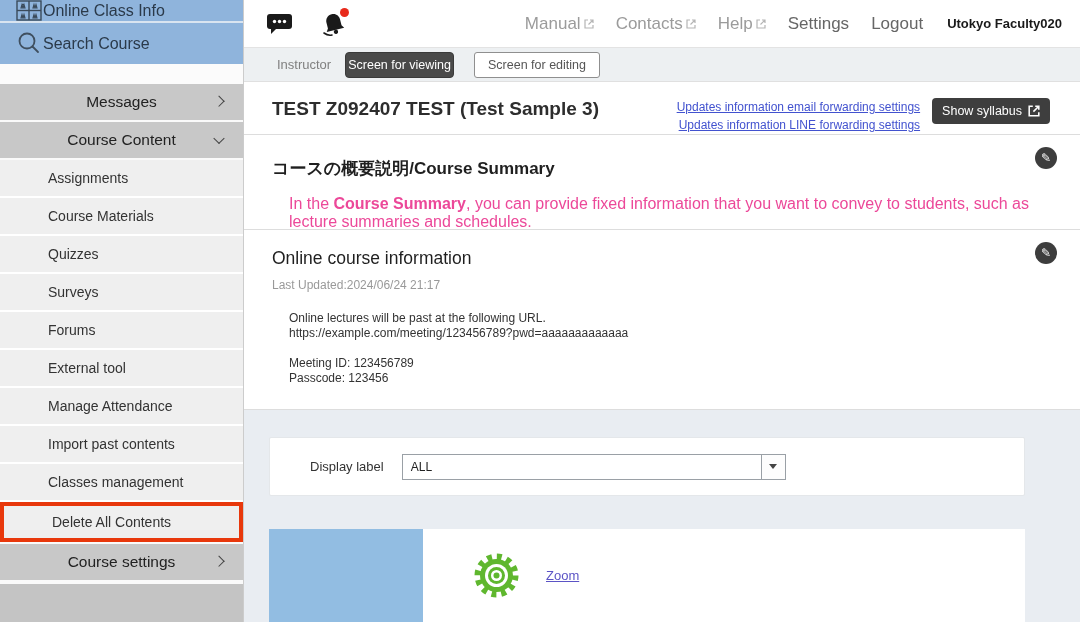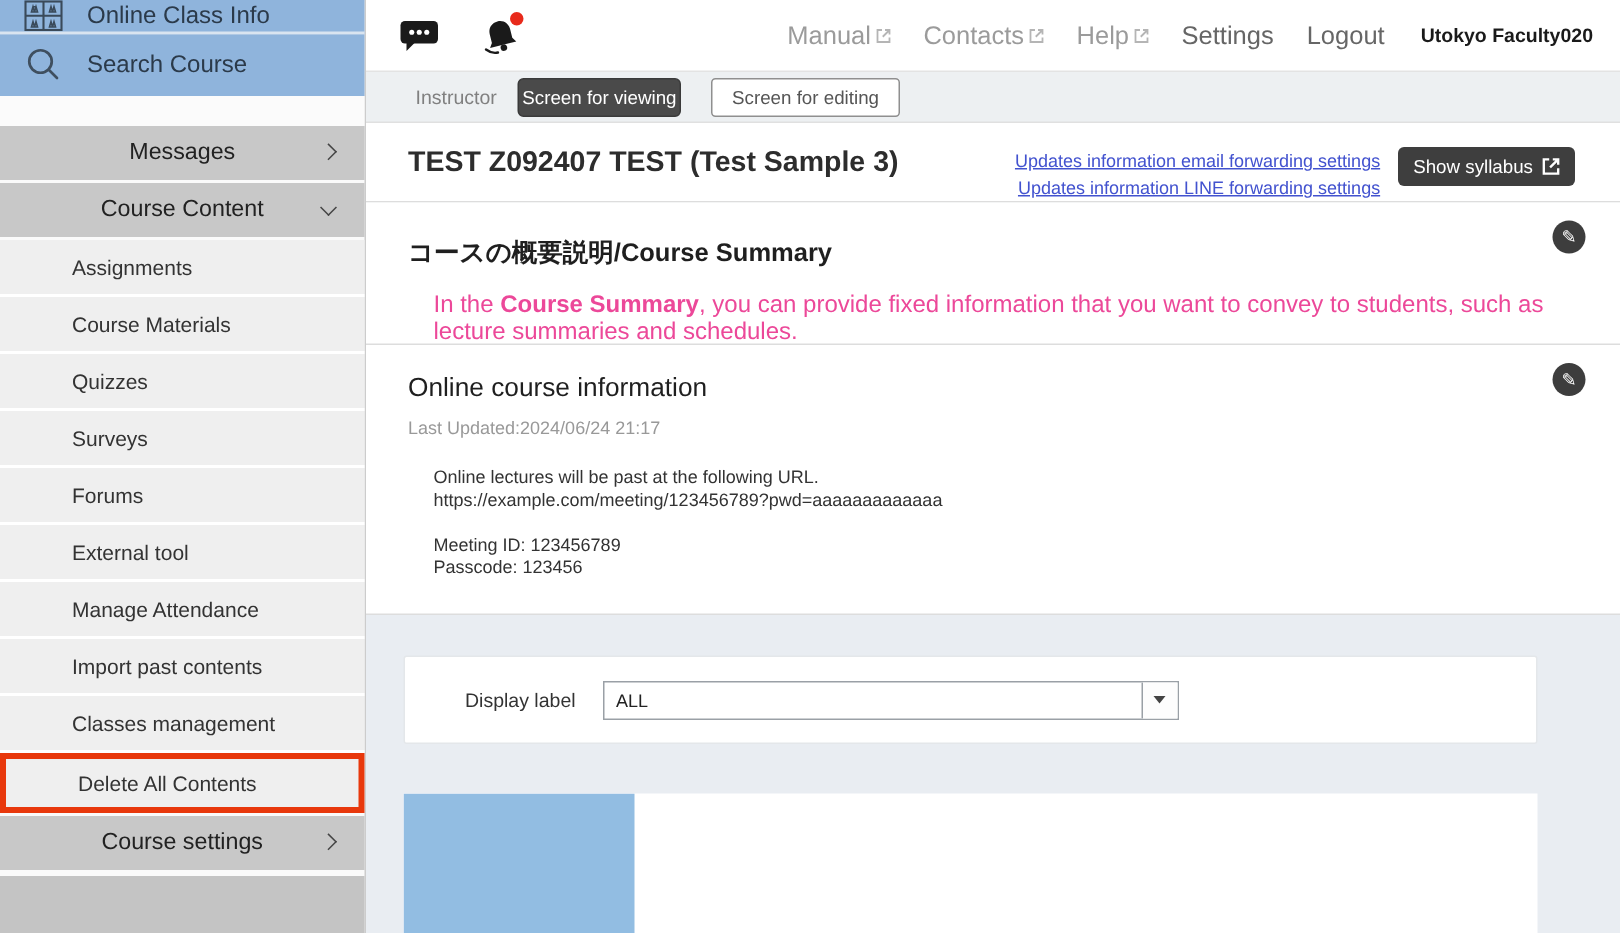--- a/index.html
+++ b/index.html
@@ -1,21 +1,21 @@
 <!DOCTYPE html>
 <html><head>
 <meta charset="utf-8">
 <style>
   * { margin:0; padding:0; box-sizing:border-box; }
   html,body { width:1080px; height:622px; overflow:hidden; }
   body { font-family:"Liberation Sans",sans-serif; background:#fff; display:flex; color:#333; }
 
   
   .sidebar { width:244px; flex-shrink:0; background:#fafafa; border-right:1px solid #ccc; display:flex; flex-direction:column; }
-  .side-top { background:#8fb4dc; display:flex; align-items:center; padding-left:16px; gap:16px; color:#2b3a4a; font-size:16px; }
+  .side-top { background:#8fb4dc; display:flex; align-items:center; padding-left:16px; gap:1px; color:#2b3a4a; font-size:16px; }
   .side-top.first { height:23px; border-bottom:2px solid #d9e4f0; }
   .side-top.second { height:41px; }
   .side-gap { height:20px; background:#fbfbfb; }
   .side-head { height:36px; background:#c8c8c8; margin-bottom:2px; display:flex; align-items:center; justify-content:center; font-size:15.5px; color:#222; position:relative; cursor:pointer; }
   .side-head .chev { position:absolute; right:20px; top:50%; }
   .chev { display:inline-block; width:8px; height:8px; border-right:1.6px solid #444; border-bottom:1.6px solid #444; }
   .chev.right { transform:translateY(-60%) rotate(-45deg); }
   .chev.down  { transform:translateY(-70%) rotate(45deg); }
   .side-item { height:38px; background:#efefef; border-bottom:2px solid #fff; display:flex; align-items:center; padding-left:48px; font-size:14px; color:#333; cursor:pointer; }
   .side-item.highlight { height:40px; border:4px solid #e8380c; border-bottom:4px solid #e8380c; }
@@ -250,15 +250,28 @@
     <div class="select-box">
       <span class="select-value">ALL</span>
       <span class="select-arrow">
           <span class="tri"></span>
         </span>
     </div>
   </div>
 
   <div class="content-card">
     <div class="thumb-blue"></div>
+    <div class="card-body">
+      <span>
+        <svg width="47" height="47" viewBox="0 0 47 47">
+          <circle cx="23.5" cy="23.5" r="18" fill="none" stroke="#5fb72e" stroke-width="8" stroke-dasharray="4.7,4.7"></circle>
+          <circle cx="23.5" cy="23.5" r="16.5" fill="#5fb72e"></circle>
+          <circle cx="23.5" cy="23.5" r="11.5" fill="#fff"></circle>
+          <circle cx="23.5" cy="23.5" r="8.5" fill="#5fb72e"></circle>
+          <circle cx="23.5" cy="23.5" r="5.5" fill="#fff"></circle>
+          <circle cx="23.5" cy="23.5" r="3" fill="#5fb72e"></circle>
+        </svg>
+      </span>
+      <a class="zoom-link">Zoom</a>
+    </div>
   </div>
 
 </div>
 
 </body></html>

